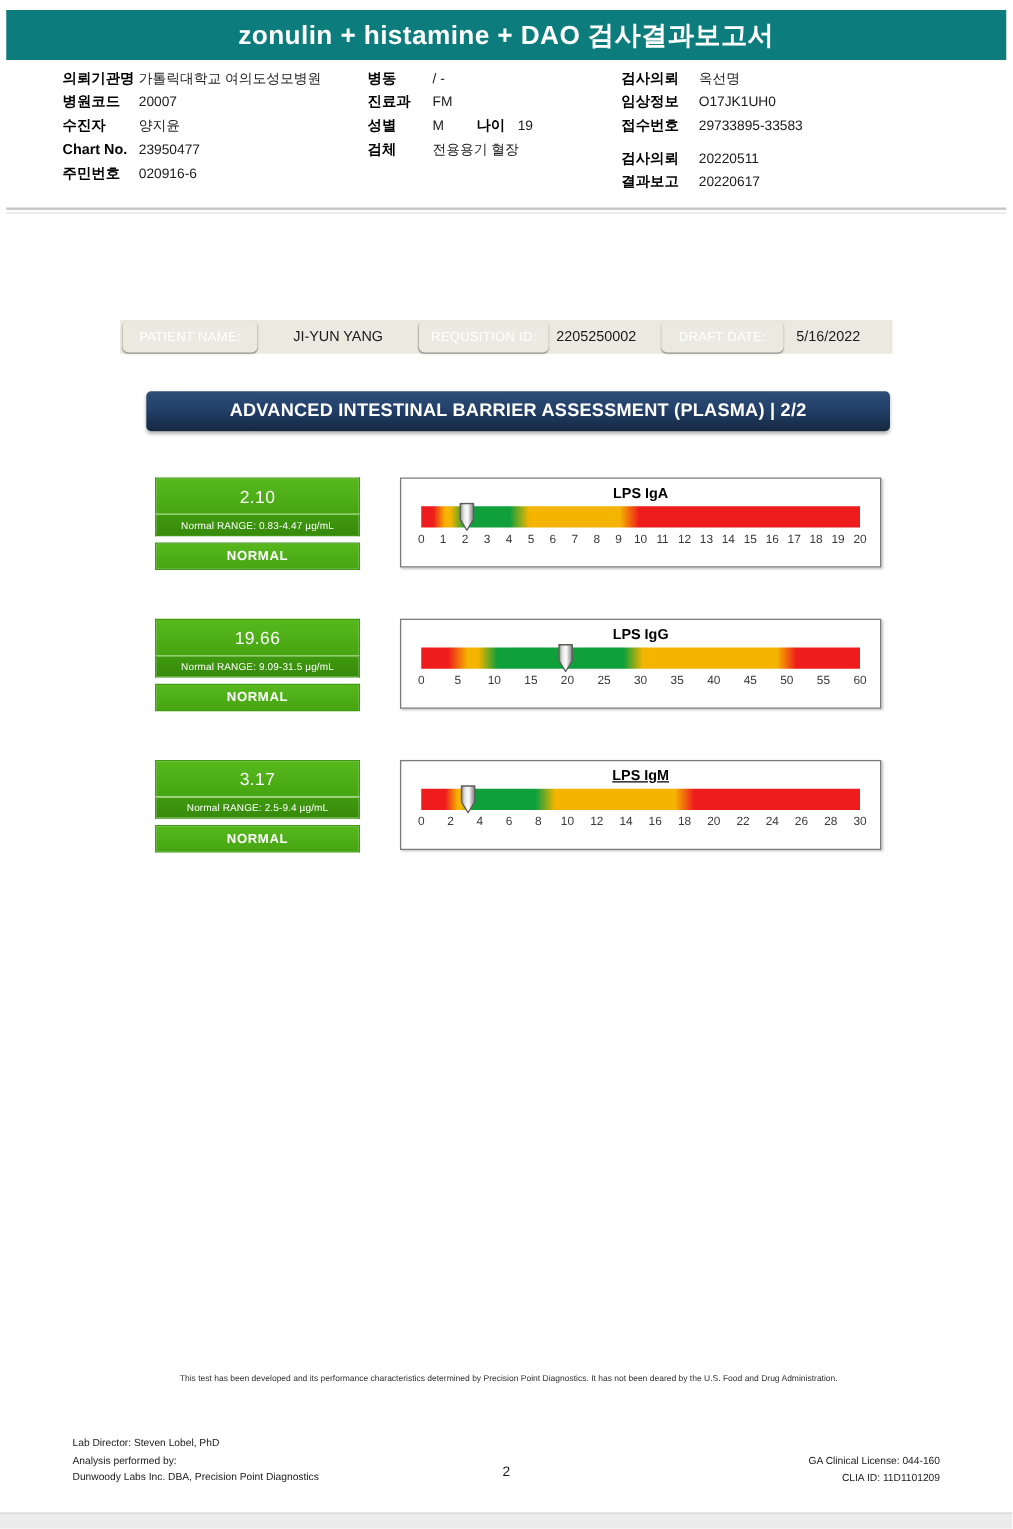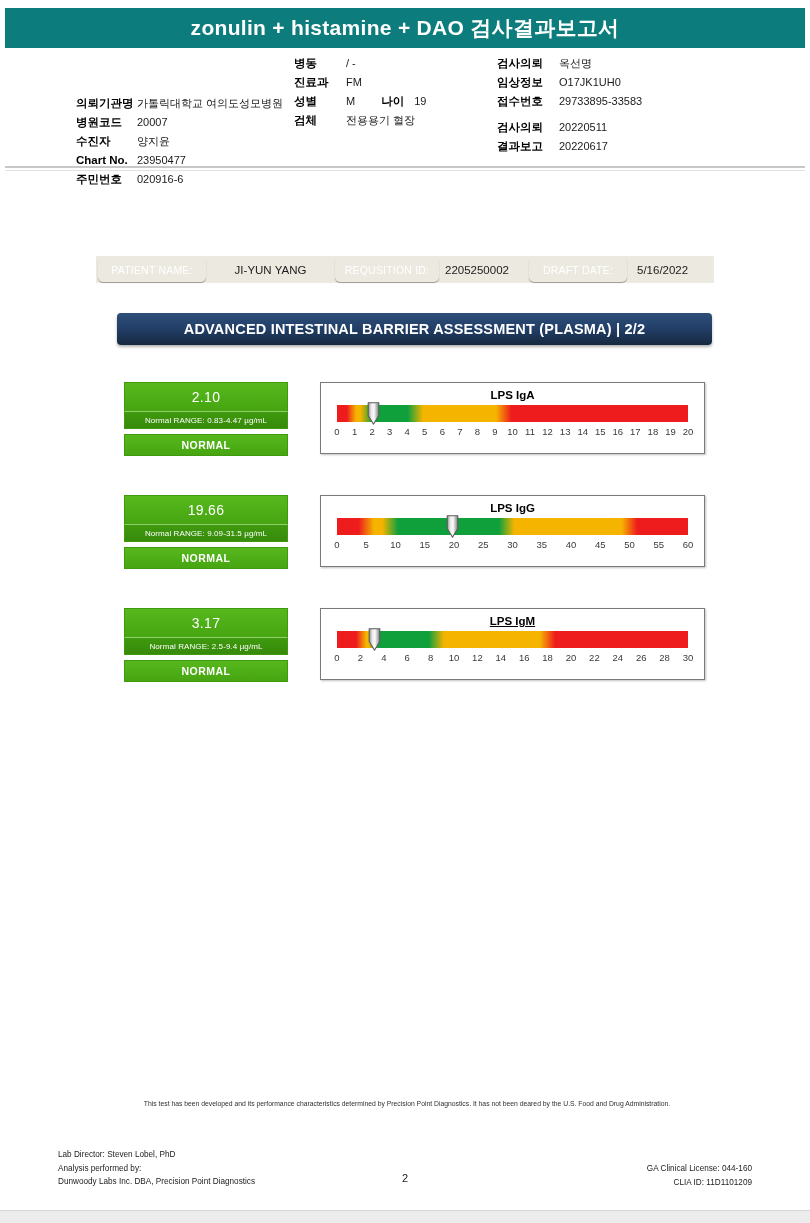--- a/index.html
+++ b/index.html
@@ -70,21 +70,21 @@
     font-size: 11.5px;
     font-weight: bold;
     color: #000000;
     flex: 0 0 auto;
   }
   .metaval {
     font-size: 11px;
     color: #1a1a1a;
     flex: 0 0 auto;
   }
-  .col-a { left: 71px; margin-top: 40px; }
+  .col-a { left: 45px; }
   .col-a .metalabel { width: 61px; }
   .col-b { left: 289px; }
   .col-b .metalabel { width: 52px; }
   .col-c { left: 492px; }
   .col-c .metalabel { width: 62px; }
 
   .sub-label {
     font-size: 11.5px;
     font-weight: bold;
     margin-left: 26px;

